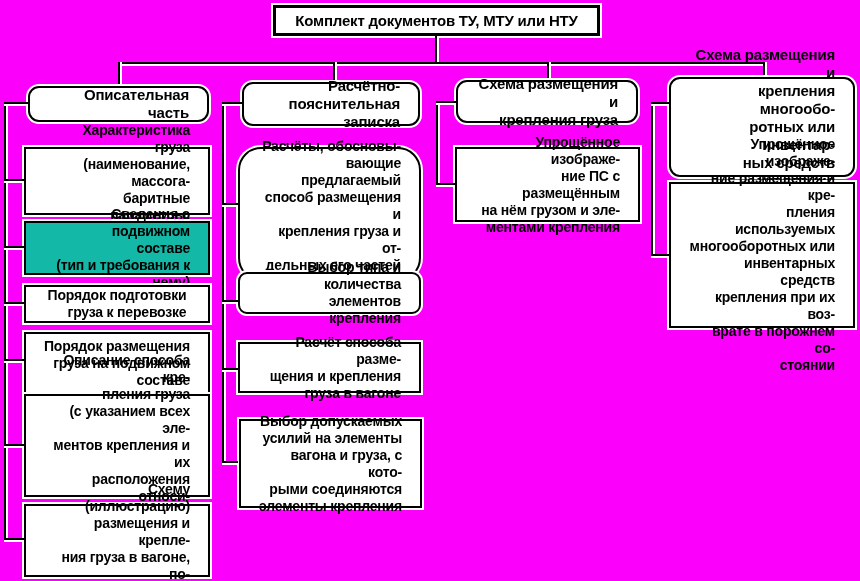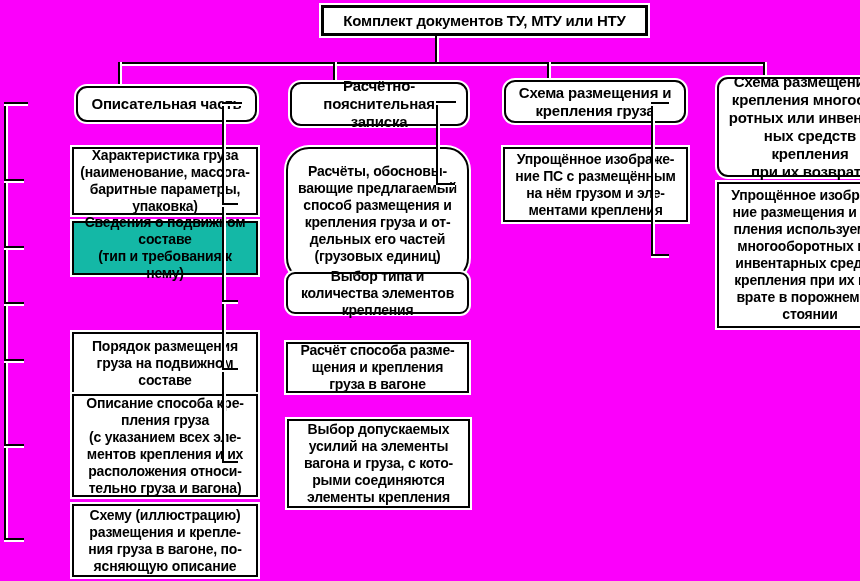--- a/index.html
+++ b/index.html
@@ -11,31 +11,30 @@
     background: #FB00FB;
     overflow: hidden;
   }
   .box {
     position: absolute;
     background: #FFFFFF;
     border: 2px solid #000000;
     box-shadow: 0 0 0 2px #FFFFFF;
     color: #000000;
     font-weight: bold;
-    text-align: center;
+    text-align: right;
     white-space: pre-line;
     display: flex;
     align-items: center;
     justify-content: center;
     box-sizing: border-box;
     font-size: 14px;
     line-height: 17px;
     letter-spacing: -0.2px;
-    padding: 1px 6px;
-    margin-left: 48px;
+    padding: 1px 18px;
   }
   .box.title {
     border-width: 3px;
     font-size: 15px;
     line-height: 18px;
   }
   .box.header {
     font-size: 15px;
     line-height: 18px;
     border-radius: 11px;
@@ -62,20 +61,22 @@
   <div class="line v" style="left:763px; top:62px; height:16px;"></div>
 
   <div class="box header" style="left: 28px; top: 86px; width: 181px; height: 36px; background: rgb(255, 255, 255); border-color: rgb(0, 0, 0); color: rgb(0, 0, 0);">Описательная часть</div>
   <div class="box" style="left: 24px; top: 147px; width: 186px; height: 68px; background: rgb(255, 255, 255); border-color: rgb(0, 0, 0); color: rgb(0, 0, 0);">Характеристика груза
 (наименование, массога-
 баритные параметры,
 упаковка)</div>
   <div class="box" style="left: 24px; top: 221px; width: 186px; height: 54px; background: #14b8a6; border-color: rgb(0, 0, 0); color: rgb(0, 0, 0);">Сведения о подвижном
 составе
 (тип и требования к нему)</div>
+  <div class="box" style="left: 24px; top: 285px; width: 186px; height: 38px; background: rgb(255, 255, 255); border-color: rgb(0, 0, 0); color: rgb(0, 0, 0);">Порядок подготовки
+груза к перевозке</div>
   <div class="box" style="left: 24px; top: 332px; width: 186px; height: 63px; background: rgb(255, 255, 255); border-color: rgb(0, 0, 0); color: rgb(0, 0, 0);">Порядок размещения
 груза на подвижном
 составе</div>
   <div class="box" style="left: 24px; top: 394px; width: 186px; height: 103px; background: rgb(255, 255, 255); border-color: rgb(0, 0, 0); color: rgb(0, 0, 0);">Описание способа кре-
 пления груза
 (с указанием всех эле-
 ментов крепления и их
 расположения относи-
 тельно груза и вагона)</div>
   <div class="box" style="left: 24px; top: 504px; width: 186px; height: 73px; background: rgb(255, 255, 255); border-color: rgb(0, 0, 0); color: rgb(0, 0, 0);">Схему (иллюстрацию)

